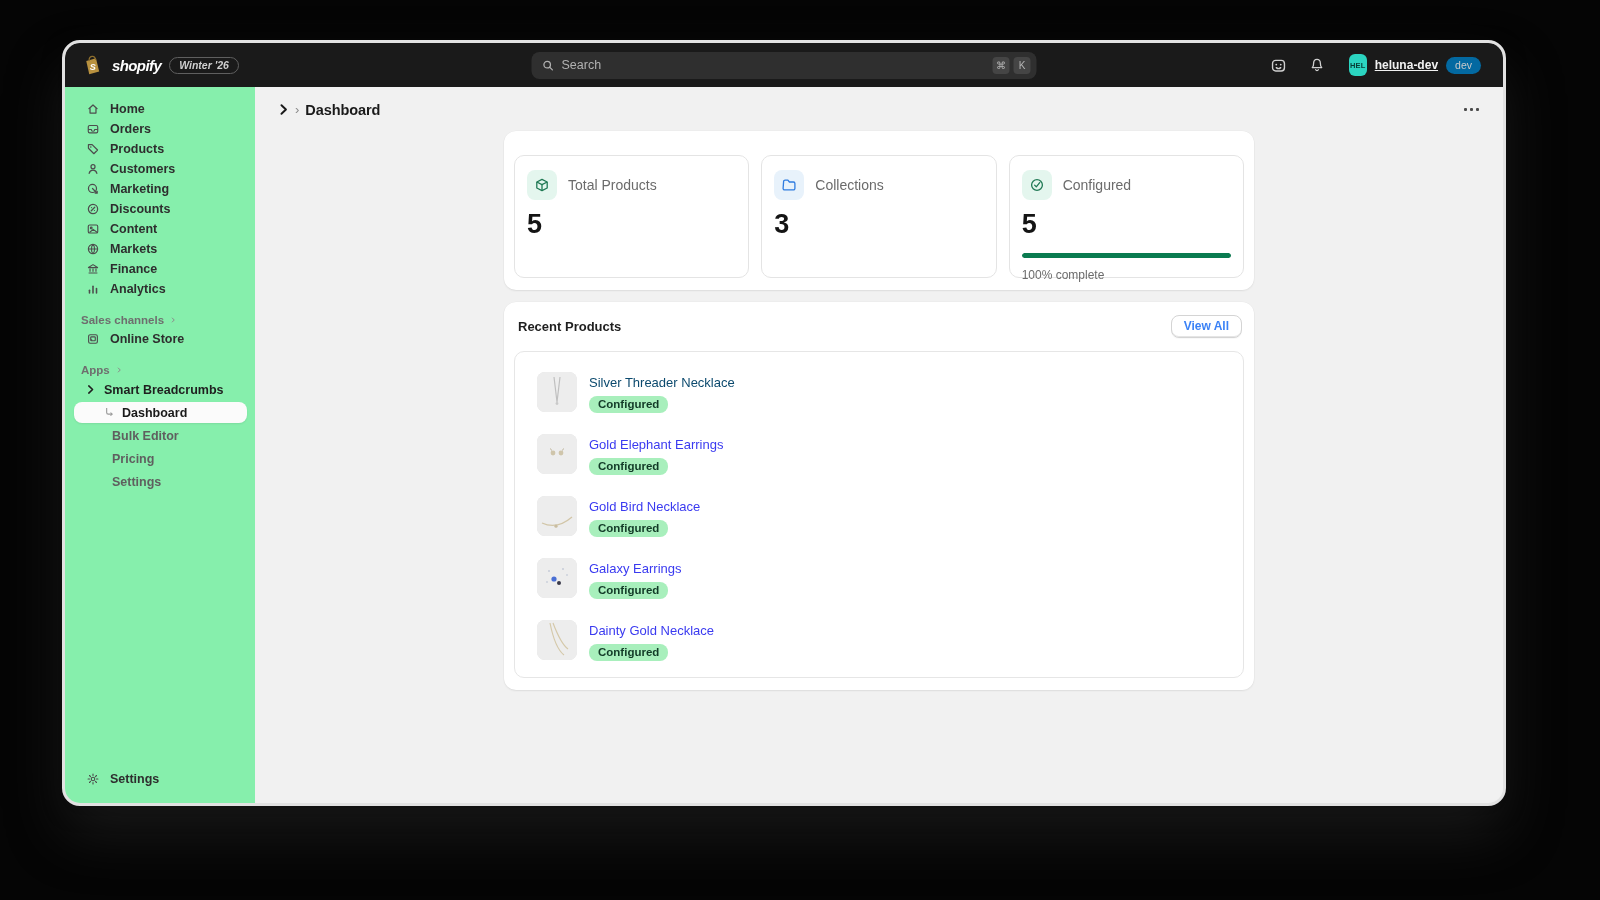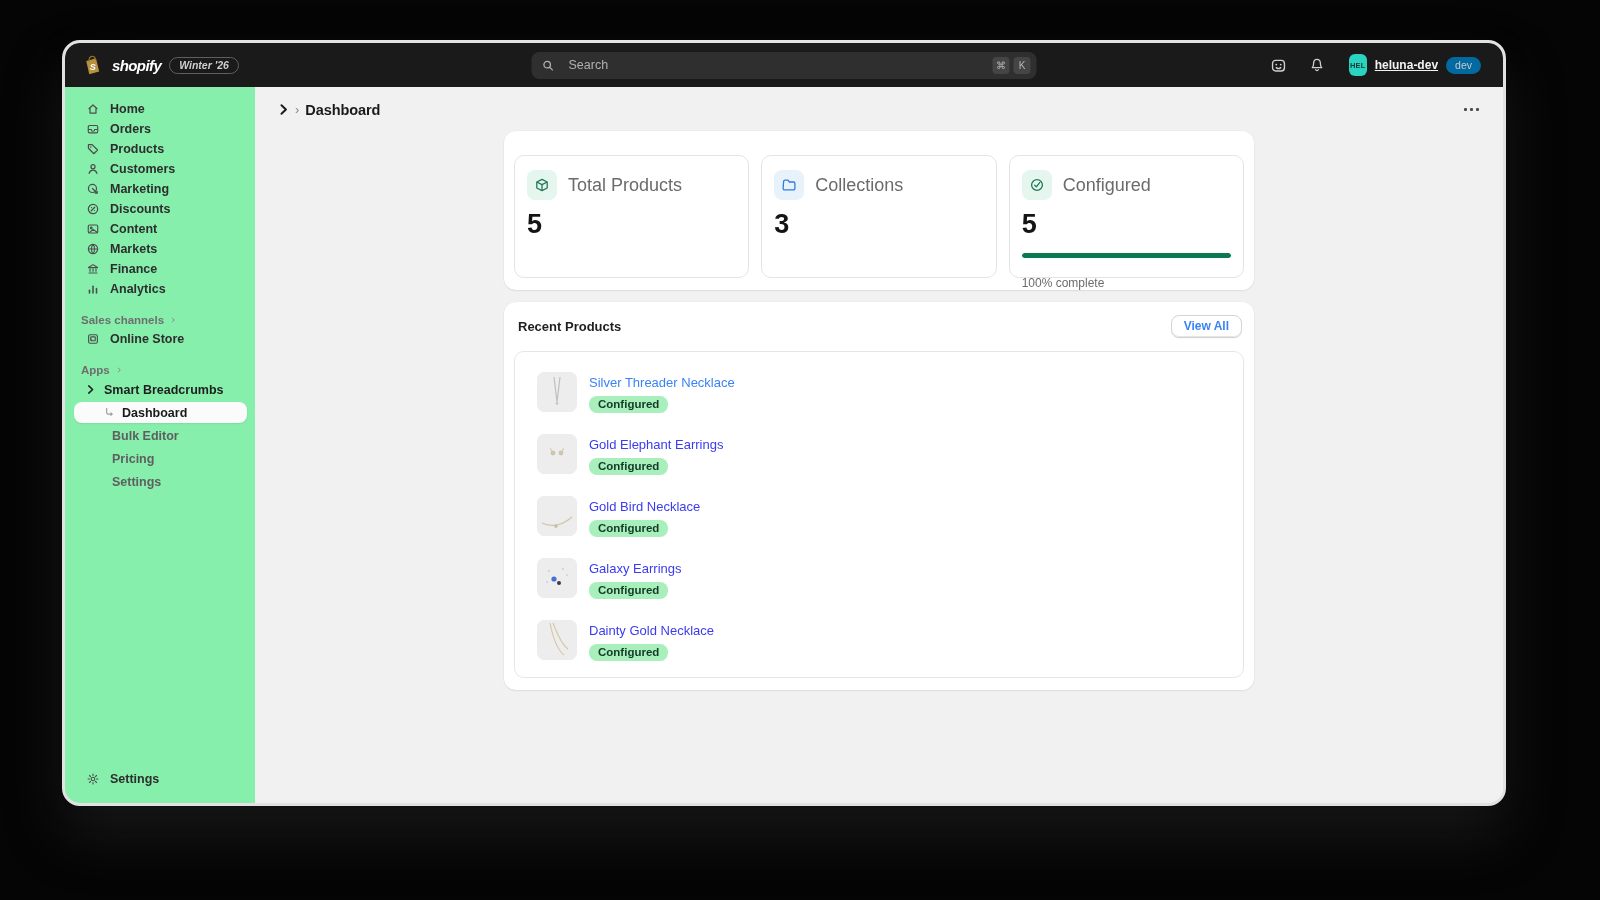--- a/index.html
+++ b/index.html
@@ -29,21 +29,21 @@
   }
   .brand { display:flex; align-items:center; gap:8px; cursor:pointer; }
   .brand-word { color:#fff; font-weight:700; font-style:italic; font-size:15px; letter-spacing:-0.6px; }
   .version-badge {
     border:1.5px solid #5f5f5f; color:#cfcfcf; border-radius:10px;
     font-size:10.5px; font-weight:700; font-style:italic; padding:1px 9px 2px;
   }
   .search-wrap { position:absolute; left:50%; transform:translateX(-50%); width:505px; }
   .search-bar {
     background:#2f2f2f; border-radius:8px; height:27px;
-    display:flex; align-items:center; padding:0 6px 0 10px; gap:14px;
+    display:flex; align-items:center; padding:0 6px 0 10px; gap:7px;
   }
   .search-bar input {
     flex:1; background:transparent; border:none; outline:none;
     color:#e3e3e3; font-size:12.5px; font-family:"Liberation Sans",sans-serif;
   }
   .search-bar input::placeholder { color:#b1b1b1; }
   .keycaps { display:flex; gap:4px; }
   .keycap {
     width:17px; height:17px; background:#454545; border-radius:4px;
     color:#b5b5b5; font-size:10px; display:flex; align-items:center; justify-content:center;
@@ -101,38 +101,38 @@
     background:#fff; border-radius:12px; box-shadow:0 1px 2px rgba(0,0,0,.07), 0 0 0 0.5px rgba(0,0,0,.03);
     padding:13px 10px 12px; margin-bottom:12px;
   }
   .card-title { font-size:13px; font-weight:700; color:#1f1f1f; padding:0 2px; }
 
   .stat-grid { display:grid; grid-template-columns:1fr 1fr 1fr; gap:12px; margin-top:11px; }
   .stat-card { border:1px solid #e4e4e4; border-radius:10px; padding:14px 12px; height:123px; background:#fff; }
   .stat-head { display:flex; align-items:center; gap:11px; }
   .stat-iconbox { width:30px; height:30px; border-radius:8px; display:flex; align-items:center; justify-content:center; }
   .stat-iconbox.mint { background:#e4f6ee; } .stat-iconbox.sky { background:#e8f2fb; }
-  .stat-label { color:#6b6b6b; font-size:18px; font-weight:500; }
+  .stat-label { color:#6b6b6b; font-size:14px; font-weight:500; }
   .stat-value { font-size:27px; font-weight:650; color:#141414; margin-top:9px; letter-spacing:-.5px; }
   .progress-track { margin-top:13px; height:5px; border-radius:3px; background:#e3e3e3; overflow:hidden; }
   .progress-fill { height:100%; width:100%; background:#0a7b50; border-radius:3px; }
-  .progress-label { margin-top:18px; color:#6b6b6b; font-size:12px; }
+  .progress-label { margin-top:10px; color:#6b6b6b; font-size:12px; }
 
   .rp-header { display:flex; align-items:center; padding:0 2px; }
   .view-all-btn {
     margin-left:auto; background:#fff; border:1px solid #d4d4d4; border-radius:8px;
     font-size:12px; font-weight:600; color:#3b82f6; padding:3px 12px 4px; cursor:pointer;
     box-shadow:inset 0 -1px 0 rgba(0,0,0,.10), 0 1px 1px rgba(0,0,0,.03);
     font-family:"Liberation Sans",sans-serif;
   }
   .product-list { border:1px solid #e6e6e6; border-radius:10px; margin-top:13px; padding:20px 22px 16px; }
   .product-row { display:flex; align-items:flex-start; gap:12px; margin-bottom:21px; cursor:pointer; }
   .product-row:last-child { margin-bottom:0; }
   .thumb { width:40px; height:40px; border-radius:8px; background:#ececec; overflow:hidden; flex:0 0 40px; box-shadow:inset 0 0 0 1px rgba(0,0,0,.04); }
-  .p-title { font-size:13px; font-weight:500; margin-top:3px; color:#3b82f6; }
+  .p-title { font-size:13px; font-weight:500; margin-top:3px; color:#0c4a6e; }
   .p-title.link { color:#3a3af0; }
   .badge {
     display:inline-block; margin-top:6px; background:#a8efbc; color:#123a27;
     font-size:11.5px; font-weight:600; padding:2px 9px 3px; border-radius:8px;
   }
 </style>
 </head>
 <body>
 
 <div class="window">

